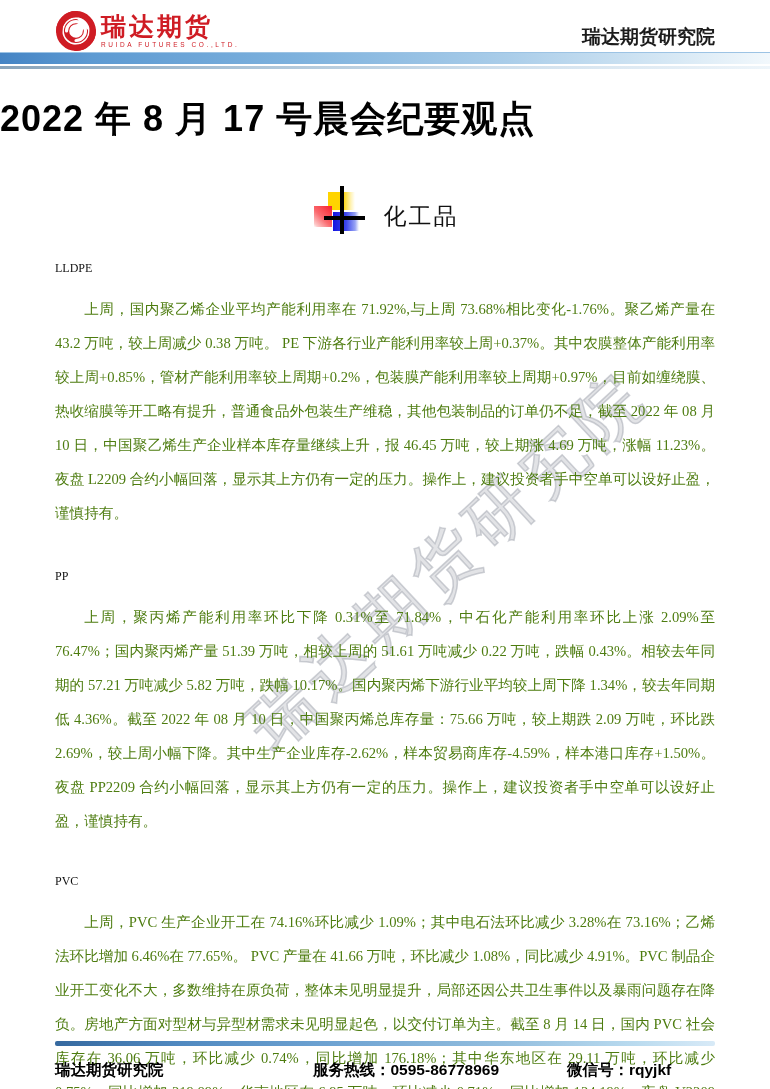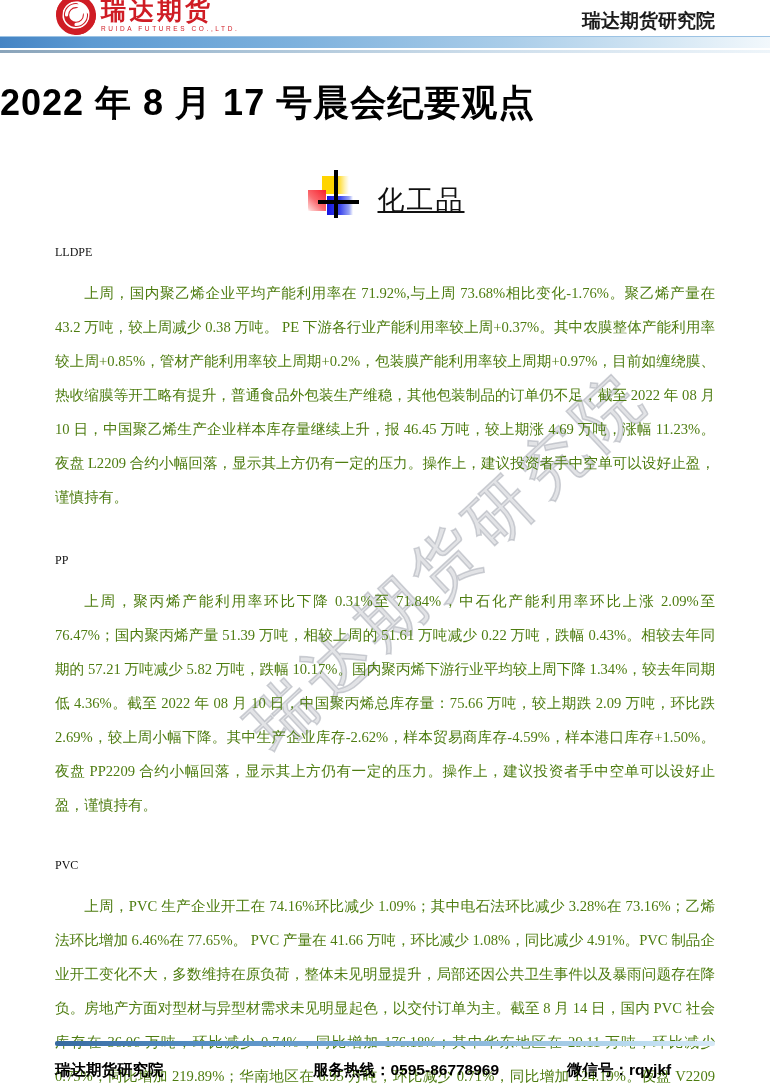--- a/index.html
+++ b/index.html
@@ -8,21 +8,21 @@
     position: relative;
     width: 770px; height: 1089px;
     margin: 0 auto;
     background: #ffffff;
     overflow: hidden;
     font-family: "Liberation Serif", "DejaVu Serif", serif;
     color: #111;
   }
   
   .header {
-    position: relative; height: 36px;
+    position: relative; height: 52px;
     padding: 5px 55px 0 55px;
     display: flex; justify-content: space-between; align-items: flex-end;
     z-index: 2;
   }
   .logo { display: flex; align-items: center; gap: 4px; }
   .logo-mark { width: 42px; height: 42px; }
   .logo-text-wrap { display: flex; flex-direction: column; line-height: 1; }
   .logo-cn {
     font-family: "Liberation Sans", sans-serif;
     font-weight: 700; font-size: 25px; letter-spacing: 3px; color: #cf1c24;
@@ -64,21 +64,21 @@
   .chem-icon { position: relative; width: 58px; height: 60px; }
   .sq { position: absolute; }
   .sq-yellow { left: 16px; top: 6px; width: 27px; height: 18px;
     background: linear-gradient(90deg, #ffd400 0%, #ffd400 55%, #fff3b8 85%, #ffffff 100%); }
   .sq-red { left: 2px; top: 20px; width: 18px; height: 21px;
     background: linear-gradient(225deg, #f71f2c 0%, #fa6a6f 55%, #fdc9c9 90%, #ffffff 100%); }
   .sq-blue { left: 21px; top: 26px; width: 26px; height: 19px;
     background: linear-gradient(90deg, #1414e0 0%, #3c46ec 50%, #98a4f4 85%, #ffffff 100%); }
   .cross-v { position: absolute; left: 28px; top: 0; width: 4px; height: 48px; background: #000; }
   .cross-h { position: absolute; left: 12px; top: 30px; width: 41px; height: 4px; background: #000; }
-  .chem-title { font-size: 27px; color: #111; letter-spacing: 2px; text-decoration: underline; }
+  .chem-title { font-size: 23px; color: #111; letter-spacing: 2px; }
   
   .watermark {
     position: absolute; z-index: 1;
     left: 148px; top: 516px; width: 600px;
     text-align: center;
     font-size: 66px; letter-spacing: 8px; white-space: nowrap;
     transform: rotate(-43deg);
     color: rgba(186, 189, 196, 0.42);
     -webkit-text-stroke: 1.5px rgba(168, 171, 180, 0.55);
     pointer-events: none;

